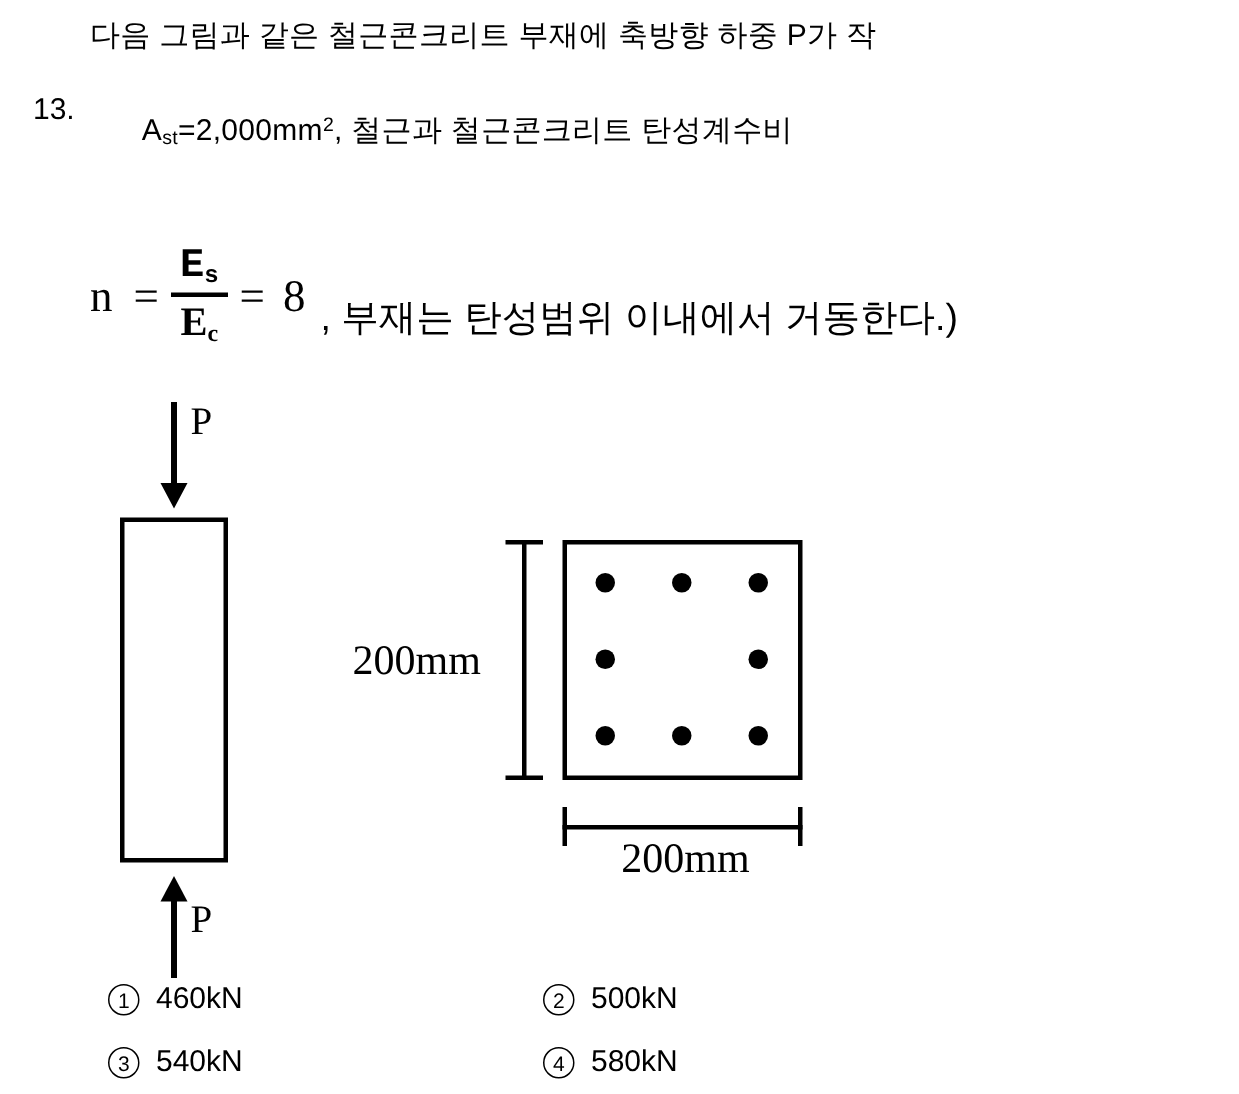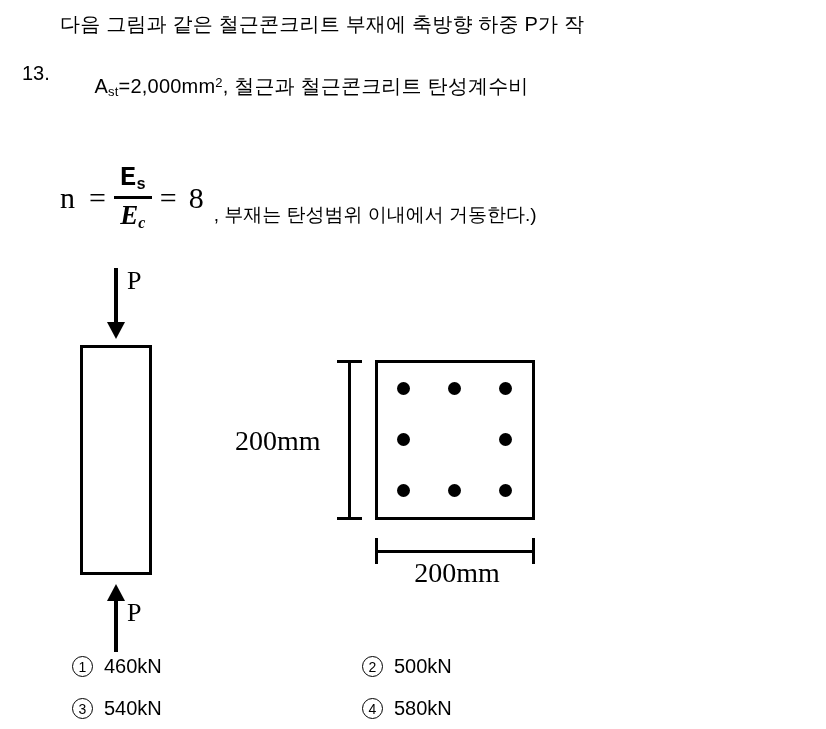--- a/index.html
+++ b/index.html
@@ -87,32 +87,31 @@
   }
   .frac .bar {
     width: 100%;
     height: 3px;
     background: #000;
   }
   .frac .den {
     font-size: 27px;
     font-weight: bold;
     padding: 3px 6px 0 6px;
-    font-style: italic;
   }
   .frac .sub-i {
     font-size: 16px;
     vertical-align: -4px;
   }
   .formula .val {
     font-size: 30px;
     padding-left: 4px;
   }
   #formula-tail {
-    font-size: 19px;
+    font-size: 25px;
     padding-left: 10px;
     padding-bottom: 6px;
     white-space: pre;
   }
 
   
   #figures {
     position: absolute;
     left: 0;
     top: 250px;

